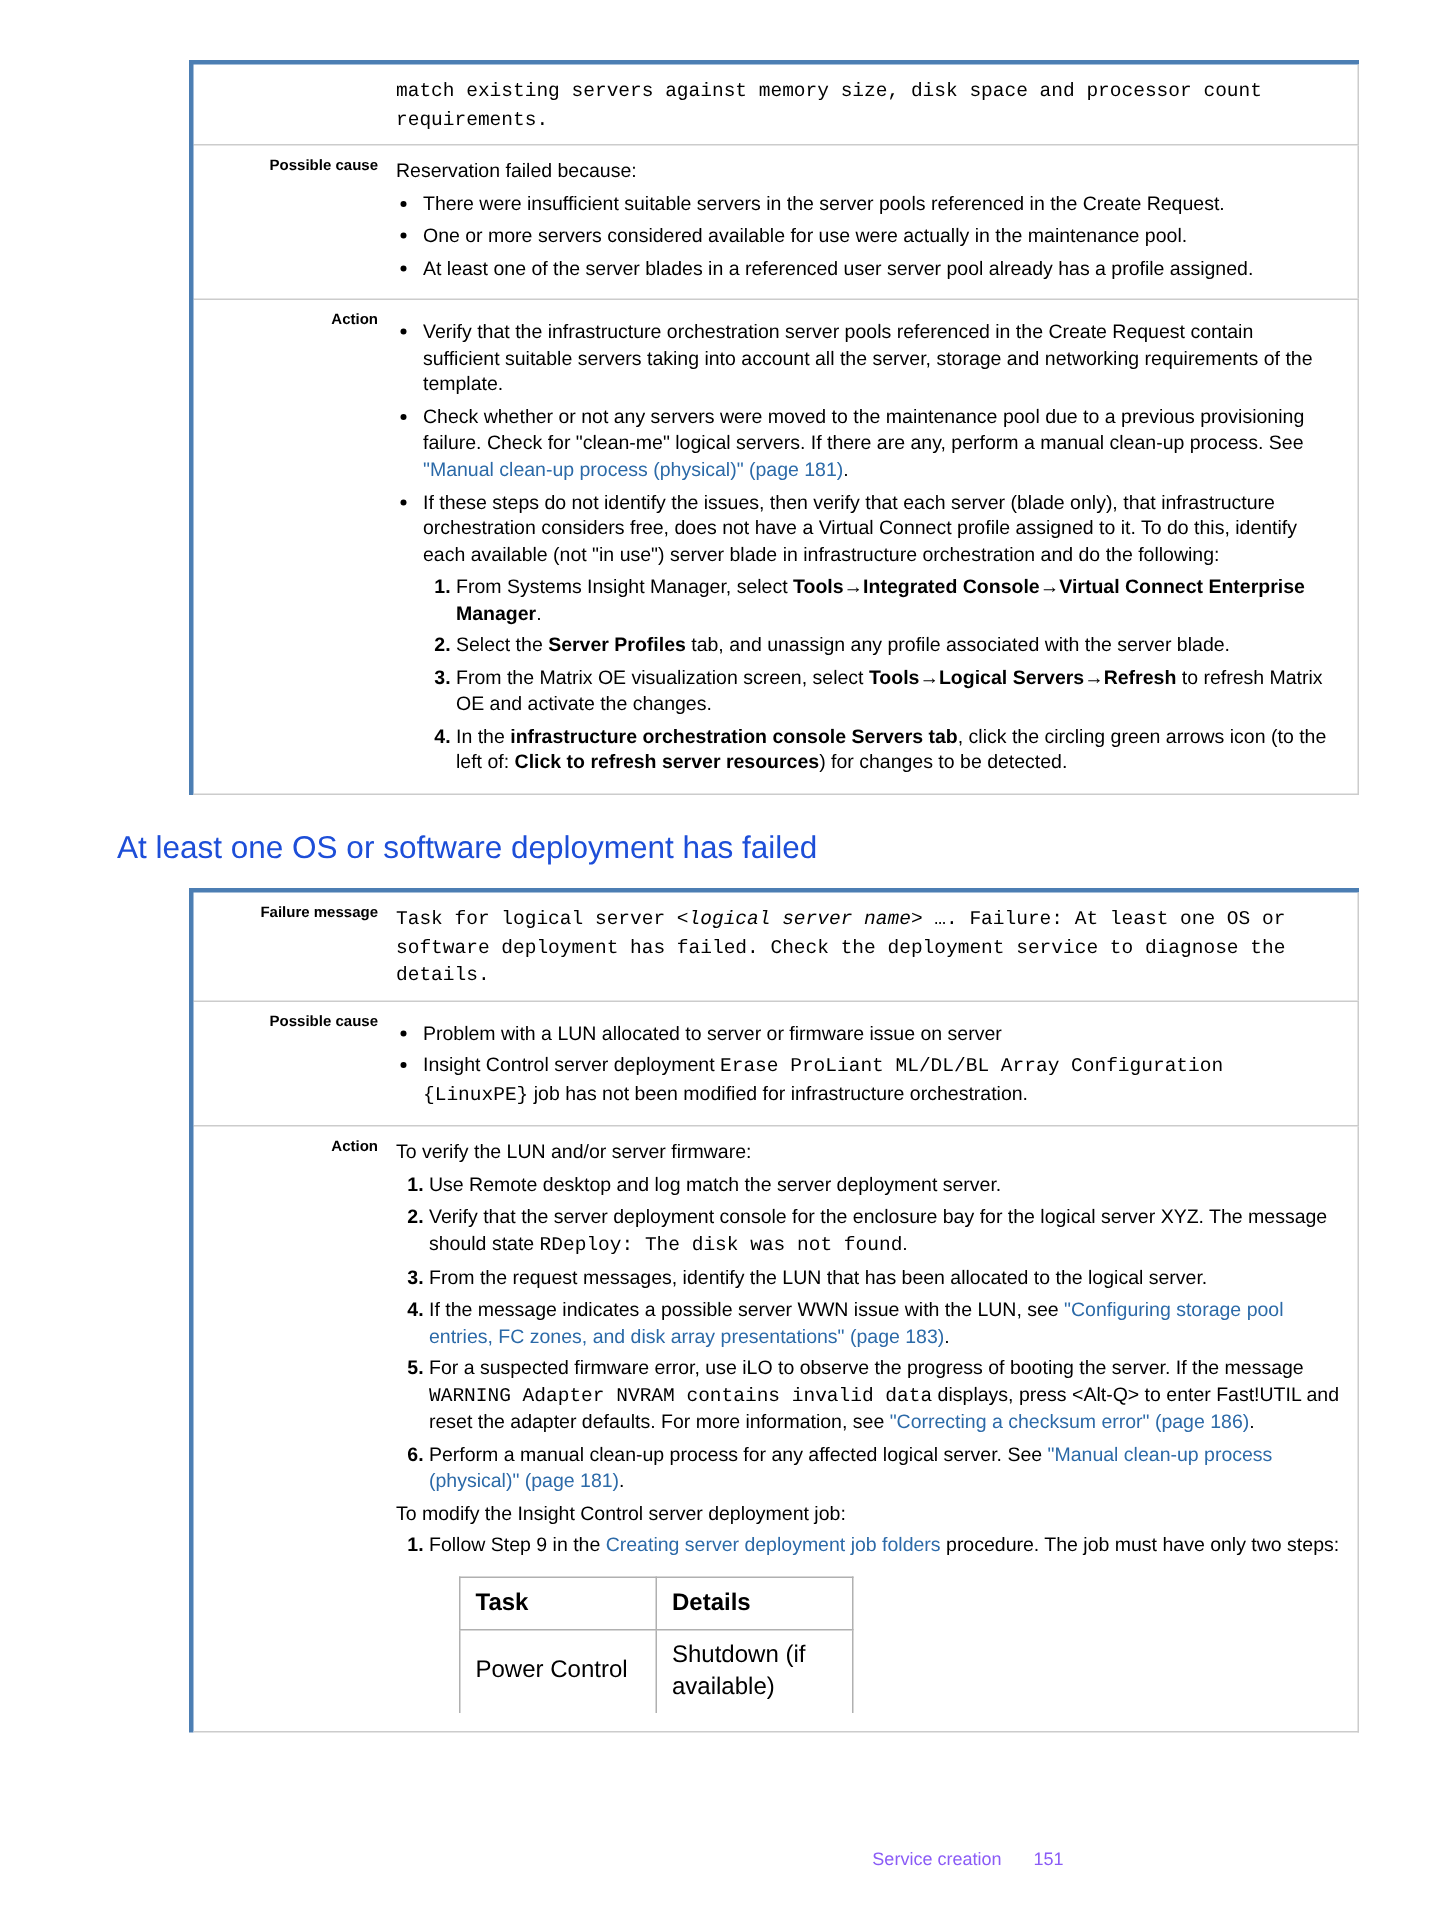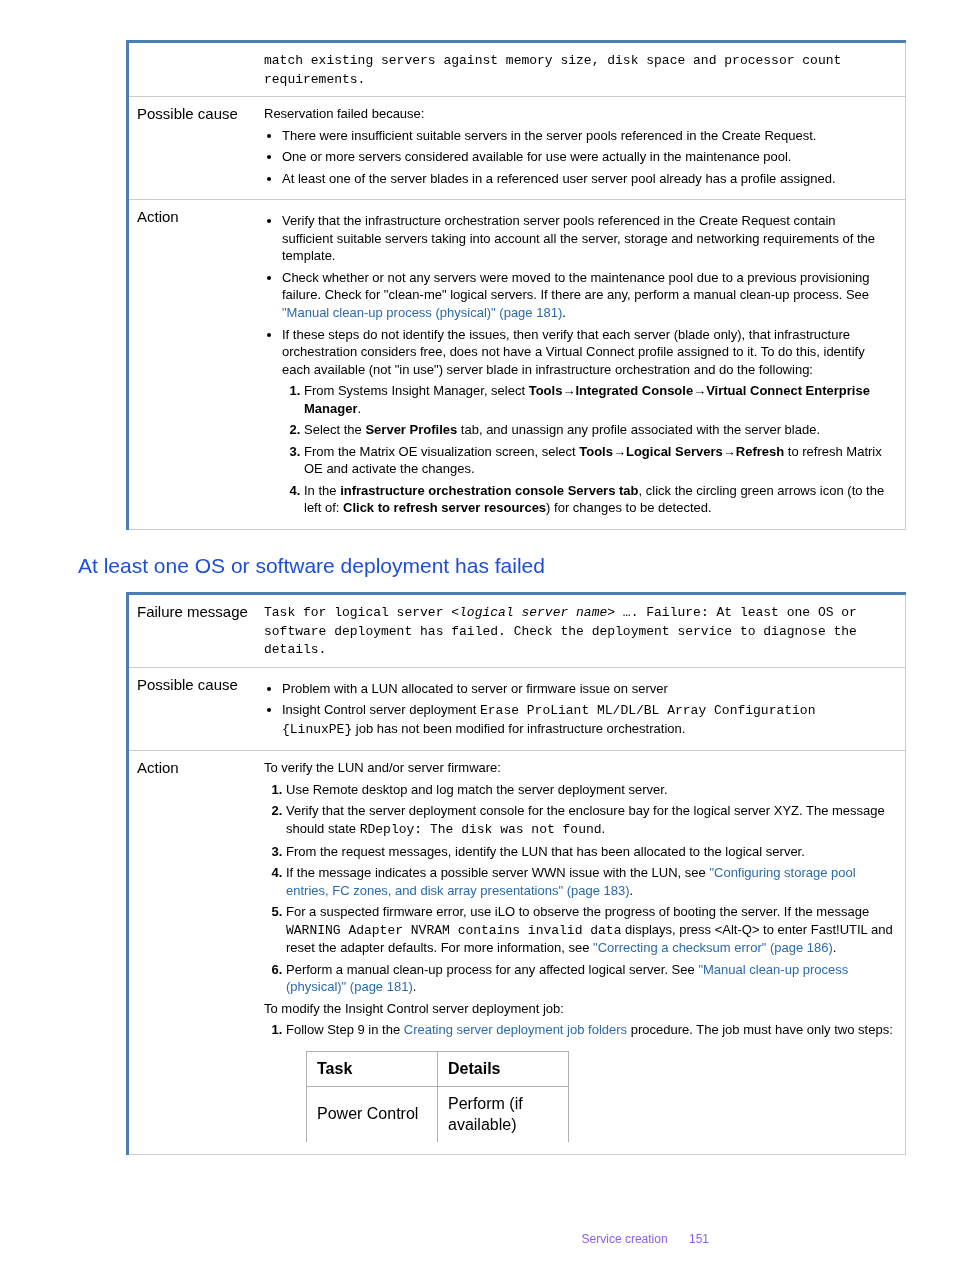--- a/index.html
+++ b/index.html
@@ -20,22 +20,23 @@
   .outer-table {
     border-collapse: collapse;
     width: 780px;
     margin-left: 78px;
     margin-bottom: 24px;
   }
   .outer-table td.left-col {
     width: 115px;
     vertical-align: top;
     padding: 8px 6px 8px 8px;
-    font-weight: normal;
-    font-size: 15px;
+    font-weight: bold;
+    font-size: 10px;
+    text-align: right;
   }
   .outer-table td.right-col {
     vertical-align: top;
     padding: 8px 10px 8px 6px;
     font-size: 13px;
     line-height: 1.35;
   }
   .outer-table tr td {
     border-bottom: 1px solid #cccccc;
   }
@@ -215,21 +216,21 @@
           <li>
             <span>Follow Step 9 in the </span><a class="link">Creating server deployment job folders</a><span> procedure. The job must have only two steps:</span>
             <table class="inner-table">
               <tbody>
                     <tr>
                 <th>Task</th>
                 <th>Details</th>
               </tr>
               <tr>
                 <td>Power Control</td>
-                <td>Perform (if available)</td>
+                <td>Shutdown (if available)</td>
               </tr>
             </tbody>
                 </table>
           </li>
         </ol>
       </td>
     </tr>
   </tbody>
     </table>
 

